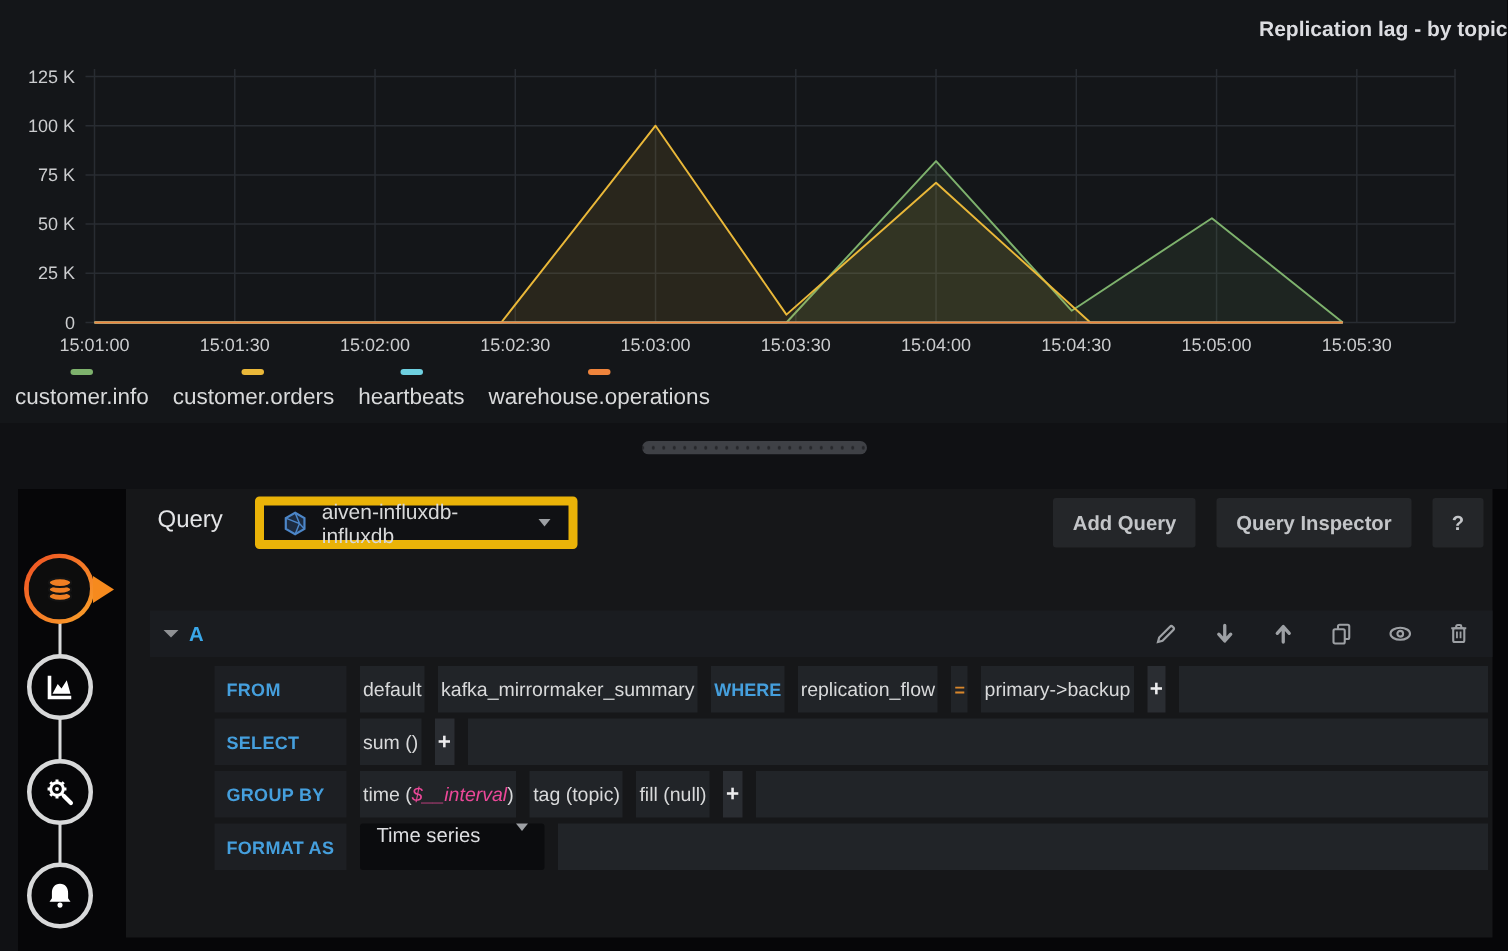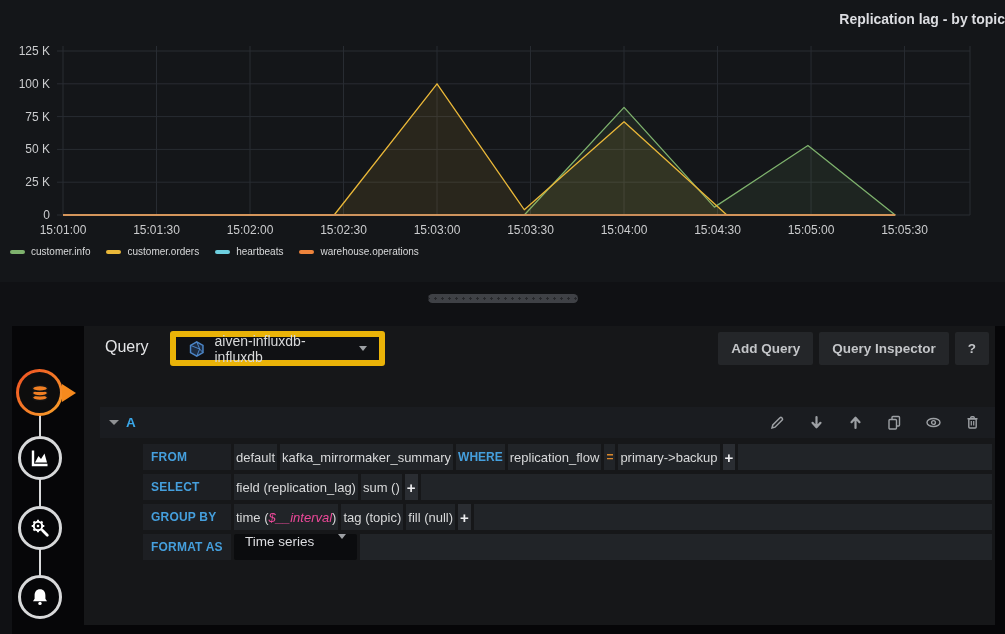--- a/index.html
+++ b/index.html
@@ -6,21 +6,21 @@
   html,body { background:#000; }
   .stage { position:relative; width:1005px; height:634px; overflow:hidden;
            background:#101114; font-family:"Liberation Sans", sans-serif; }
 
   
   .chart-panel { position:absolute; left:0; top:0; width:1005px; height:282px; background:#141619; }
   .panel-title { position:absolute; top:11px; left:0; right:0; text-align:right;
                  color:#dcdde1; font-size:14px; font-weight:700; }
   #chart-svg { position:absolute; left:0; top:0; }
   .legend { position:absolute; left:10px; top:246px; display:flex; gap:16px; align-items:center; }
-  .legend-item { display:flex; align-items:center; gap:6px; color:#d8d9da; font-size:10px; cursor:pointer; }
+  .legend-item { display:flex; align-items:center; gap:6px; color:#d8d9da; font-size:15px; cursor:pointer;flex-direction:column; }
   .legend-swatch { width:15px; height:4px; border-radius:2px; }
 
   
   .gap-band { position:absolute; left:0; top:282px; width:1005px; height:44px; background:#101114; }
   .resize-handle { position:absolute; left:428px; top:12px; width:150px; height:9px; border-radius:5px;
                    background:#3f4146;
                    background-image:radial-gradient(circle, #26272b 1.1px, transparent 1.2px);
                    background-size:7px 9px; background-position:4px 50%; cursor:row-resize; }
 
   
@@ -43,36 +43,36 @@
   .query-panel { position:absolute; left:72px; top:0; width:911px; height:299px; background:#161719; }
   .qp-header { position:relative; height:46px; }
   .qp-title { position:absolute; left:21px; top:12px; color:#e4e5e7; font-size:16px; }
   .ds-select { position:absolute; left:86px; top:5px; width:215px; height:35px;
         border:6px solid #eab308; border-radius:3px; background:#101114;
         display:flex; align-items:center; gap:9px; padding:0 12px; color:#d8d9da;
         font-size:14px; cursor:pointer; }
   .caret { width:0; height:0; border-left:4.5px solid transparent; border-right:4.5px solid transparent;
            border-top:5px solid #9da0a4; }
   .ds-select .caret { margin-left:auto; }
-  .qp-buttons { position:absolute; right:6px; top:6px; display:flex; gap:6px; }
+  .qp-buttons { position:absolute; right:6px; top:6px; display:flex; gap:14px; }
   .qp-btn { height:33px; padding:0 13px; background:#242629; border:none; border-radius:2px;
             color:#c3c5c8; font-size:13.5px; font-weight:700; font-family:inherit; cursor:pointer; }
 
   
   .row-a { position:absolute; left:16px; right:0; top:81px; height:31px; background:#1a1c20;
            display:flex; align-items:center; padding:0 14px 0 9px; }
   .chevron-down { width:0; height:0; border-left:5px solid transparent; border-right:5px solid transparent;
                   border-top:5.5px solid #8f9194; cursor:pointer; }
   .ref-id { color:#3aa7e9; font-weight:700; font-size:13.5px; margin-left:7px; }
   .row-actions { margin-left:auto; display:flex; gap:22px; align-items:center; }
   .action-icon { width:17px; height:17px; cursor:pointer; display:flex; }
 
   
   #query-rows { position:absolute; left:59px; right:3px; top:118px; }
-  .q-row { display:flex; height:26px; margin-bottom:4px; gap:3px; font-size:13px; }
+  .q-row { display:flex; height:31px; margin-bottom:4px; gap:9px; font-size:13px; }
   .row-label { flex:0 0 88px; background:#1d1f23; color:#459fdd; font-weight:700; font-size:12px;
                display:flex; align-items:center; padding-left:8px; letter-spacing:.2px; }
   .seg { background:#212428; color:#d8d9da; display:flex; align-items:center; padding:0 2px;
          cursor:pointer; white-space:nowrap; }
   .seg.keyword { color:#459fdd; font-weight:700; font-size:12px; }
   .seg.operator { color:#d8862b; font-weight:700; font-size:12px; }
   .seg.add { background:#2a2d32; color:#ececee; font-weight:700; font-size:15px; }
   .seg-var { color:#ec4899;font-style:italic; }
   .seg-fill { flex:1; background:#212428; }
   .control-select { flex:0 0 123px; background:#0b0c0e; border-radius:2px; color:#dddee1;
@@ -258,21 +258,20 @@
             <div class="seg">kafka_mirrormaker_summary</div>
             <div class="seg keyword">WHERE</div>
             <div class="seg">replication_flow</div>
             <div class="seg operator">=</div>
             <div class="seg">primary-&gt;backup</div>
             <div class="seg add">+</div>
             <div class="seg-fill"></div>
           </div>
           <div class="q-row">
             <div class="row-label">SELECT</div>
-            <div class="seg">field (replication_lag)</div>
             <div class="seg">sum ()</div>
             <div class="seg add">+</div>
             <div class="seg-fill"></div>
           </div>
           <div class="q-row">
             <div class="row-label">GROUP BY</div>
             <div class="seg">
               <span>time (</span>
               <span class="seg-var">$__interval</span>
               <span>)</span>

